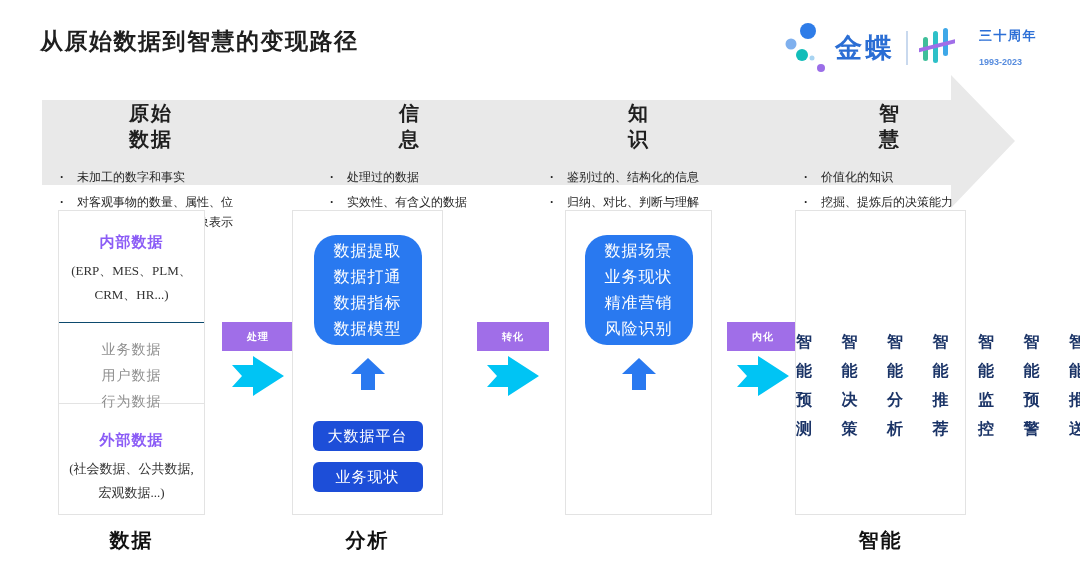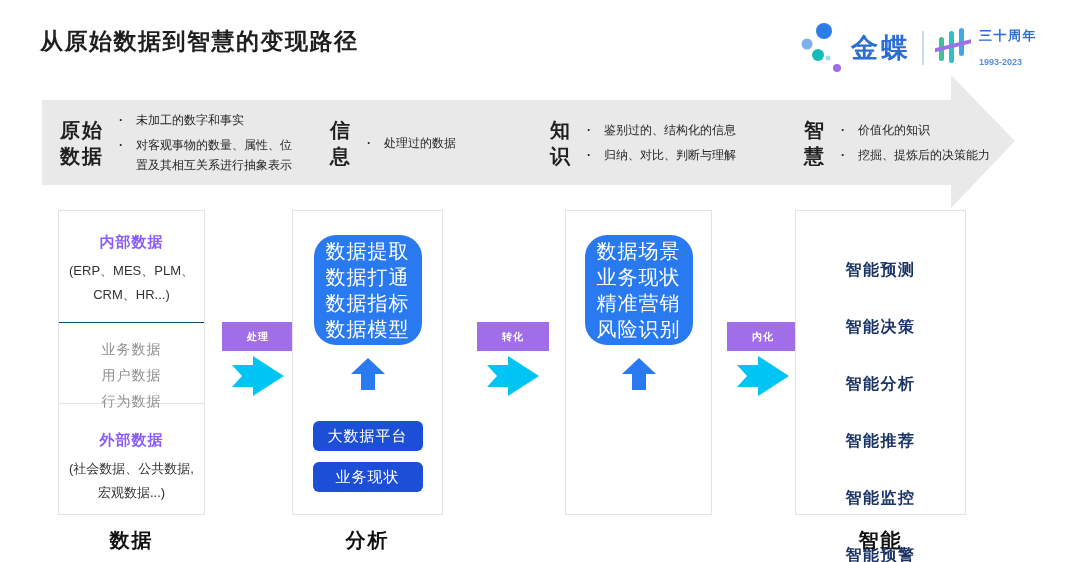--- a/index.html
+++ b/index.html
@@ -8,29 +8,29 @@
           font-family:"Liberation Sans", sans-serif; overflow:hidden; }
 
   
   .title { position:absolute; left:40px; top:26px; font-size:23px; font-weight:bold;
            color:#1f1f1f; letter-spacing:1.5px; }
 
   
   .logo { position:absolute; right:43px; top:20px; display:flex; align-items:center; height:56px; }
   .brand { font-size:27px; font-weight:bold; color:#2B6ED4; letter-spacing:3px; margin-left:6px; }
   .logo-sep { width:2px; height:34px; background:#C9D9EE; margin:0 11px; }
-  .ann-block { display:flex; flex-direction:column; line-height:1.25; margin-left:8px;gap:12px; }
+  .ann-block { display:flex; flex-direction:column; line-height:1.25; margin-left:24px;gap:12px; }
   .ann { font-size:13px; font-weight:bold; color:#2C6FD6; letter-spacing:1.5px; }
   .years { font-size:9px; font-weight:bold; color:#2C6FD6; opacity:.8; }
 
   
   .banner-shape { position:absolute; left:42px; top:75px; width:978px; height:133px; background:#E9E9E9;
     clip-path:polygon(0px 25px,909px 25px,909px 0px,973px 66px,909px 133px,909px 110px,0px 110px); }
   .banner-content { position:absolute; left:42px; top:75px; width:978px; height:133px; }
-  .stage { position:absolute; top:25px; height:85px; display:flex; align-items:center; gap:15px; }
+  .stage { position:absolute; top:25px; height:85px; display:flex; align-items:center; gap:15px;flex-direction:column; }
   .stage-label { font-size:20px; font-weight:bold; color:#1f1f1f; line-height:26px; letter-spacing:2px; }
   .points { display:flex; flex-direction:column; justify-content:center; gap:5px; }
   .point { font-size:12px; color:#262626; line-height:20px; display:flex; align-items:flex-start; }
   .point::before { content:"·"; font-weight:bold; margin-right:13px; flex:0 0 auto; }
   .stage1 { left:18px; }  .stage1 .points { width:182px; }
   .stage2 { left:288px; } .stage2 .points { width:160px; }
   .stage3 { left:508px; } .stage3 .points { width:178px; }
   .stage4 { left:762px; } .stage4 .points { width:172px; }
 
   
@@ -40,33 +40,33 @@
   .col1 { left:58px;  width:147px; }
   .col2 { left:292px; width:151px; }
   .col3 { left:565px; width:147px;gap:36px; }
   .col4 { left:795px; width:171px; }
 
   .col1 .box { display:flex; flex-direction:column; text-align:center; }
   .c1s1 { height:111px; padding-top:22px; }
   .c1s2 { height:82px; border-top:1px solid #0c4a6e; border-bottom:1px solid #E3E3E3; padding-top:13px; }
   .c1s3 { flex:1; padding-top:27px; }
   .c1-title { font-size:15px; font-weight:bold; color:#8b5cf6; margin-bottom:7px; letter-spacing:1px; }
-  .c1-line { font-size:13px; color:#333; line-height:24px; }
+  .c1-line { font-size:13px; color:#333; line-height:24px;font-family:Liberation Serif, serif; }
   .c1-item { font-size:14px; color:#8f8f8f; line-height:26px; letter-spacing:1px; }
 
   .box-flow { display:flex; flex-direction:column; align-items:center; }
   .panel { margin-top:24px; width:108px; height:110px; background:#2979F0; border-radius:22px;
            color:#fff; display:flex; flex-direction:column; justify-content:center; align-items:center; }
-  .panel-line { font-size:20px; line-height:26px; letter-spacing:1px; }
+  .panel-line { font-size:16px; line-height:26px; letter-spacing:1px; }
   .up-arrow { margin-top:13px; }
   .btns { margin-top:auto; margin-bottom:22px; display:flex; flex-direction:column; gap:11px; }
   .btn { width:110px; height:30px; background:#1d4ed8; border-radius:6px; color:#fff; font-size:15px;
          display:flex; align-items:center; justify-content:center; letter-spacing:1px; }
 
-  .col4 .box { display:flex; flex-direction:column; align-items:center; padding-top:44px;gap:28px; }
+  .col4 .box { display:flex; flex-direction:row; align-items:center; padding-top:44px;gap:28px; }
   .smart-item { font-size:16px; font-weight:bold; color:#1B3467; line-height:29px; letter-spacing:1.5px; }
 
   
   .connector { position:absolute; top:322px; display:flex; flex-direction:column; align-items:center; gap:5px; }
   .conn1 { left:222px; } .conn2 { left:477px; } .conn3 { left:727px; }
   .conn-label { width:72px; height:29px; background:#A06EE8; color:#fff; font-size:10px; font-weight:bold;
                 display:flex; align-items:center; justify-content:center; letter-spacing:1px; }
 </style>
 </head>
 <body>
@@ -115,20 +115,23 @@
       </div>
     </div>
     <div class="stage stage2">
       <div class="stage-label">
         <div>信</div>
         <div>息</div>
       </div>
       <div class="points">
         <div class="point">
             <span>处理过的数据</span>
+          </div>
+        <div class="point">
+            <span>实效性、有含义的数据</span>
           </div>
       </div>
     </div>
     <div class="stage stage3">
       <div class="stage-label">
         <div>知</div>
         <div>识</div>
       </div>
       <div class="points">
         <div class="point">

